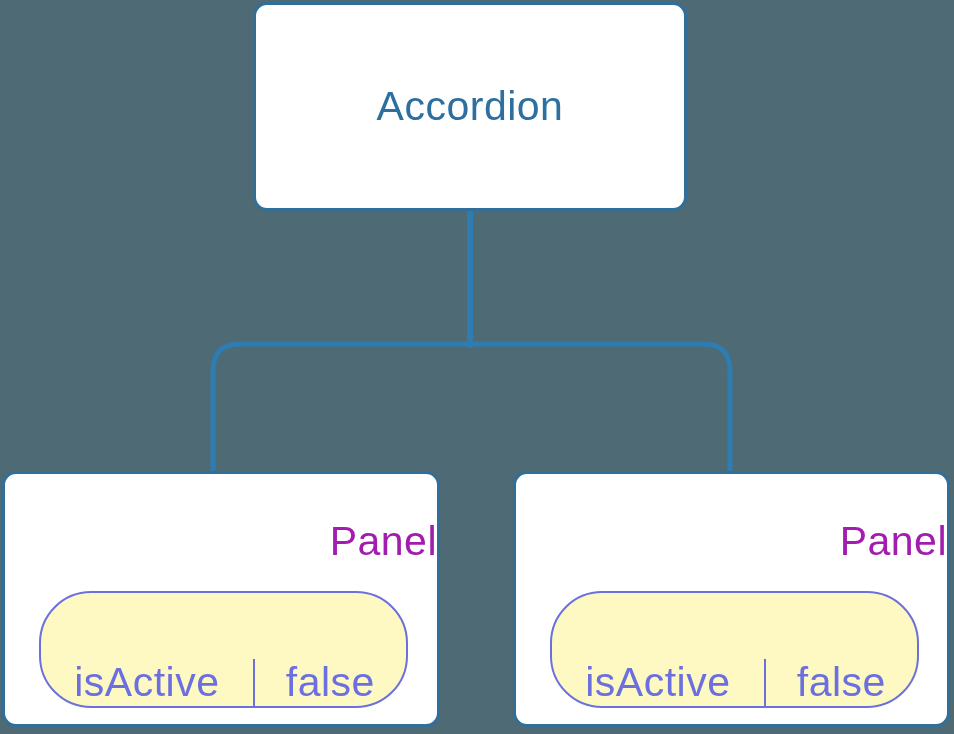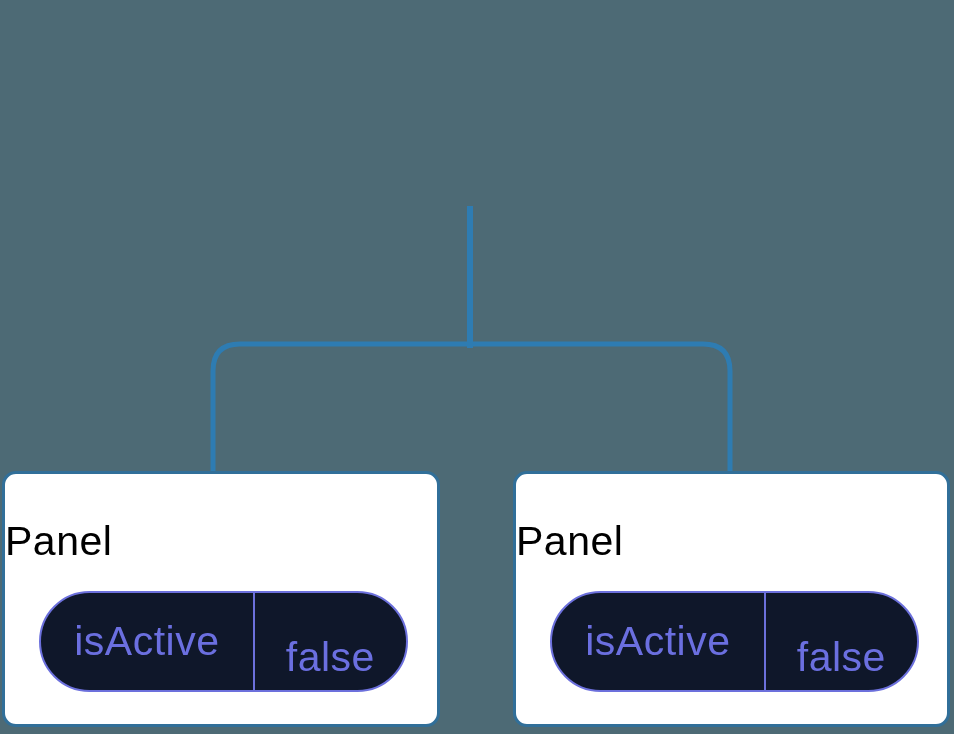--- a/index.html
+++ b/index.html
@@ -46,39 +46,40 @@
     color: #2d6f9e;
     letter-spacing: 0.5px;
   }
   .panel-left  { left: 2px;   top: 471px; width: 438px; height: 256px; }
   .panel-right { left: 513px; top: 471px; width: 437px; height: 256px; }
   .panel-title {
     position: absolute;
     top: 44px;
     left: 0;
     width: 100%;
-    text-align: left;
+    text-align: right;
     line-height: 46px;
     font-size: 41px;
     font-weight: 500;
-    color: #000000;
+    color: #a21caf;
     letter-spacing: 0.5px;
   }
   .state-pill {
     position: absolute;
     top: 117px;
     left: 34px;
     width: 369px;
-    height: 101px;
+    height: 117px;
     border: 2.5px solid #6c70dc;
     border-radius: 52px;
     box-sizing: border-box;
     display: flex;
     overflow: hidden;
-    background: #0f172a;
+    background: #fef9c3;
+    align-items: flex-end;
   }
   .state-key, .state-value {
     display: flex;
     align-items: center;
     justify-content: center;
     font-size: 41px;
     font-weight: 500;
     color: #6b6fe0;
     letter-spacing: 0.5px;
   }
@@ -94,20 +95,23 @@
 </head>
 <body>
 
 <div class="stage">
 
   <svg class="connectors" viewBox="0 0 954 734" xmlns="http://www.w3.org/2000/svg">
     <path class="stem" d="M470,206 L470,348"></path>
     <path class="bracket" d="M213,476 L213,371 Q213,344 240,344 L703,344 Q730,344 730,371 L730,476"></path>
   </svg>
 
+  <div class="node root-node">
+    <span class="node-label">Accordion</span>
+  </div>
 
   <div class="node panel-left">
     <div class="panel-title">Panel</div>
     <div class="state-pill">
       <span class="state-key">isActive</span>
       <span class="state-value">false</span>
     </div>
   </div>
 
   <div class="node panel-right">

